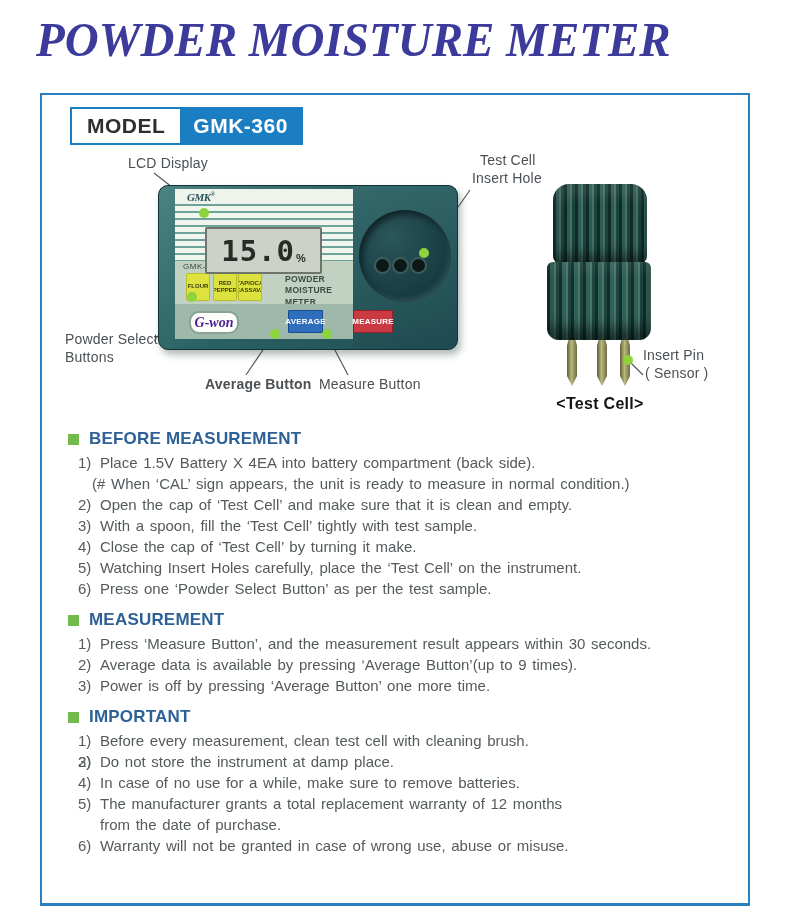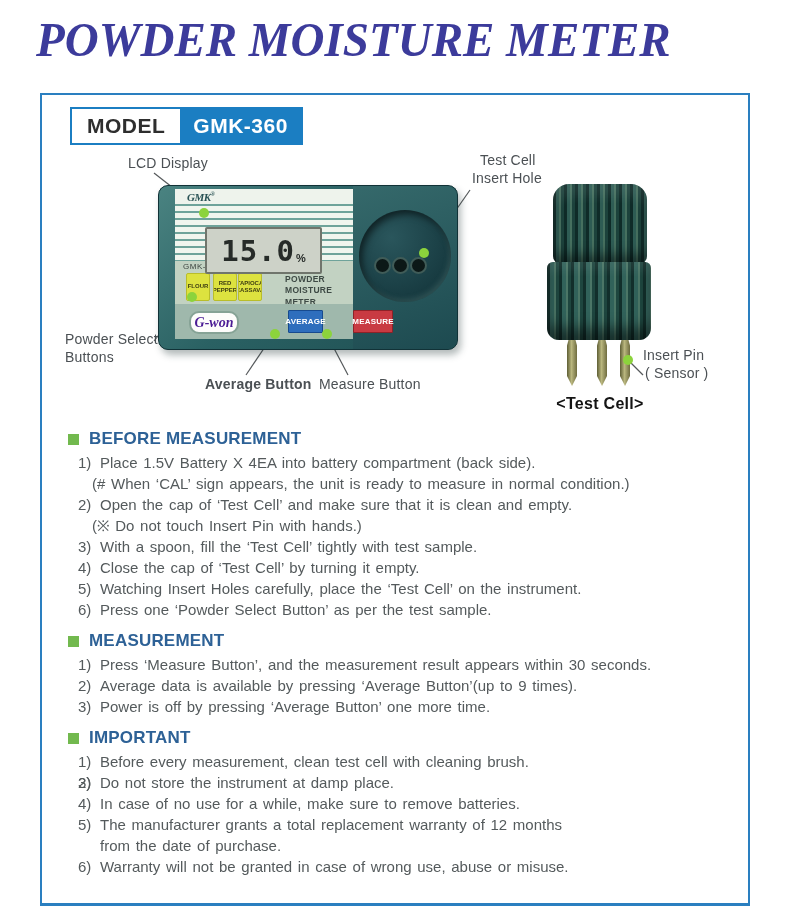--- a/index.html
+++ b/index.html
@@ -211,33 +211,29 @@
   <div class="line sub">
     
     <span class="txt">(# When ‘CAL’ sign appears, the unit is ready to measure in normal condition.)</span>
   </div>
 
   <div class="line">
     <span class="num">2)</span>
     <span class="txt">Open the cap of ‘Test Cell’ and make sure that it is clean and empty.</span>
   </div>
 
-  <div class="line sub">
-    
-    <span class="txt">(※ Do not touch Insert Pin with hands.)</span>
-  </div>
 
   <div class="line">
     <span class="num">3)</span>
     <span class="txt">With a spoon, fill the ‘Test Cell’ tightly with test sample.</span>
   </div>
 
   <div class="line">
     <span class="num">4)</span>
-    <span class="txt">Close the cap of ‘Test Cell’ by turning it empty.</span>
+    <span class="txt">Close the cap of ‘Test Cell’ by turning it make.</span>
   </div>
 
   <div class="line">
     <span class="num">5)</span>
     <span class="txt">Watching Insert Holes carefully, place the ‘Test Cell’ on the instrument.</span>
   </div>
 
   <div class="line">
     <span class="num">6)</span>
     <span class="txt">Press one ‘Powder Select Button’ as per the test sample.</span>

